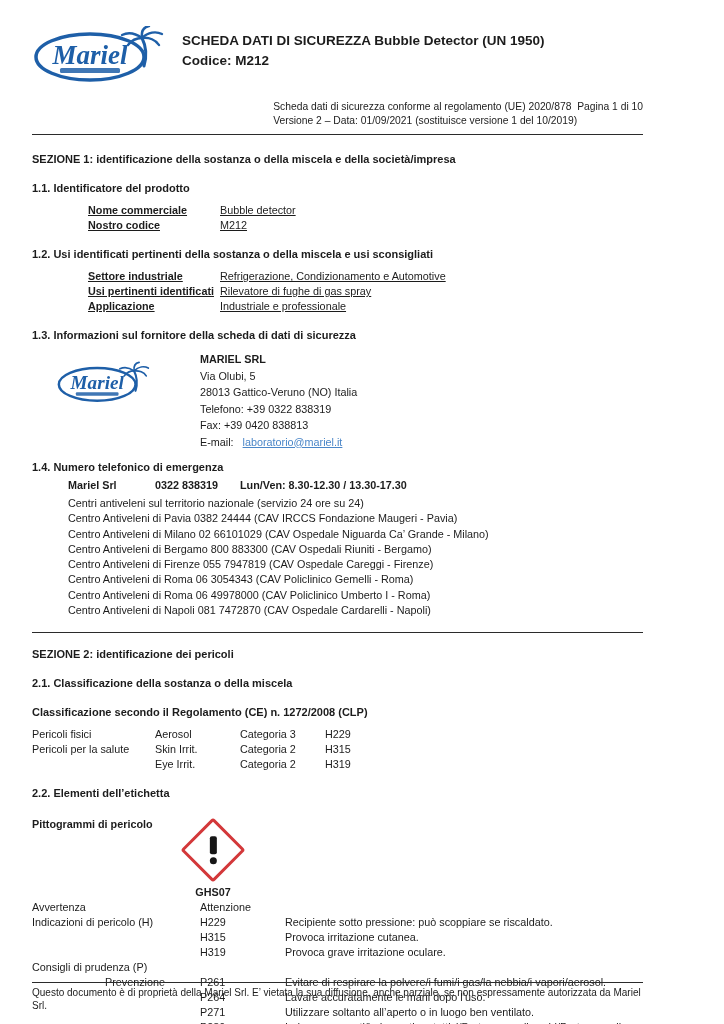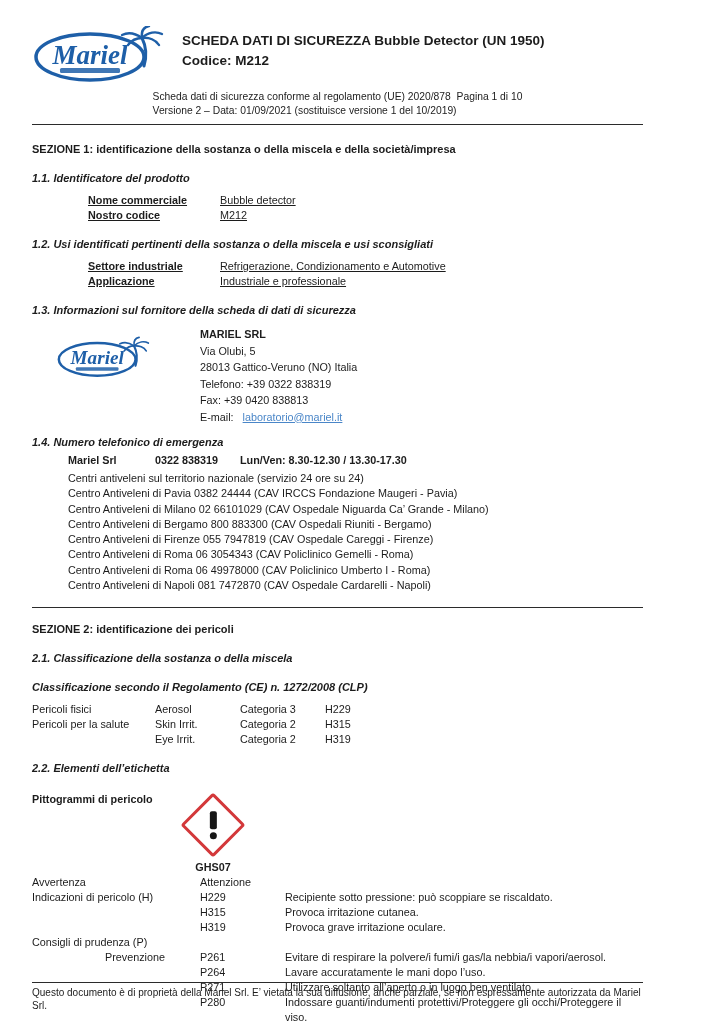--- a/index.html
+++ b/index.html
@@ -9,25 +9,25 @@
     font-family:"Liberation Sans",sans-serif;font-size:10.8px;line-height:15px;
     padding:26px 32px 0 32px;
   }
   .b{font-weight:bold;}
   
   .header{display:flex;align-items:flex-start;}
   .logo-svg{display:block;}
   .header-titles{margin-left:12px;padding-top:6px;}
   .doc-title{font-size:13.5px;line-height:18px;font-weight:bold;}
   .doc-code{font-size:13.5px;line-height:18px;font-weight:bold;margin-top:2px;}
-  .subheader{display:flex;justify-content:center;align-items:flex-start;margin-top:6px;font-size:10.3px;line-height:13.5px;}
+  .subheader{display:flex;justify-content:flex-end;align-items:flex-start;margin-top:16px;font-size:10.3px;line-height:13.5px;}
   .rule{border:none;border-top:1.7px solid #2b2b2b;margin:7px 0 0 0;}
   
   .sec-title{font-weight:bold;font-size:11px;margin:16px 0 0 0;}
-  .sub-title{font-weight:bold;font-size:11px;margin:14px 0 0 0;font-style:italic;}
+  .sub-title{font-weight:bold;font-size:11px;margin:14px 0 0 0;}
   
   .kv-row{display:flex;margin-left:56px;text-decoration:underline;}
   .kv-label{width:132px;flex:0 0 132px;font-weight:bold;}
   .kv-value{flex:1;}
   .kv-block{margin-top:7px;}
   
   .supplier{display:flex;margin-top:8px;}
   .supplier-logo{width:168px;flex:0 0 168px;display:flex;}
   .supplier-logo .logo-svg{margin-left:24px;margin-top:10px;}
   .supplier-info div{line-height:16.5px;}
@@ -112,20 +112,24 @@
       <div class="kv-label">Nostro codice</div>
       <div class="kv-value">M212</div>
     </div>
   </div>
 
   <div class="sub-title">1.2. Usi identificati pertinenti della sostanza o della miscela e usi sconsigliati</div>
   <div class="kv-block">
     <div class="kv-row">
       <div class="kv-label">Settore industriale</div>
       <div class="kv-value">Refrigerazione, Condizionamento e Automotive</div>
+    </div>
+    <div class="kv-row">
+      <div class="kv-label">Usi pertinenti identificati</div>
+      <div class="kv-value">Rilevatore di fughe di gas spray</div>
     </div>
     <div class="kv-row">
       <div class="kv-label">Applicazione</div>
       <div class="kv-value">Industriale e professionale</div>
     </div>
   </div>
 
   <div class="sub-title">1.3. Informazioni sul fornitore della scheda di dati di sicurezza</div>
   <div class="supplier">
     <div class="supplier-logo">

